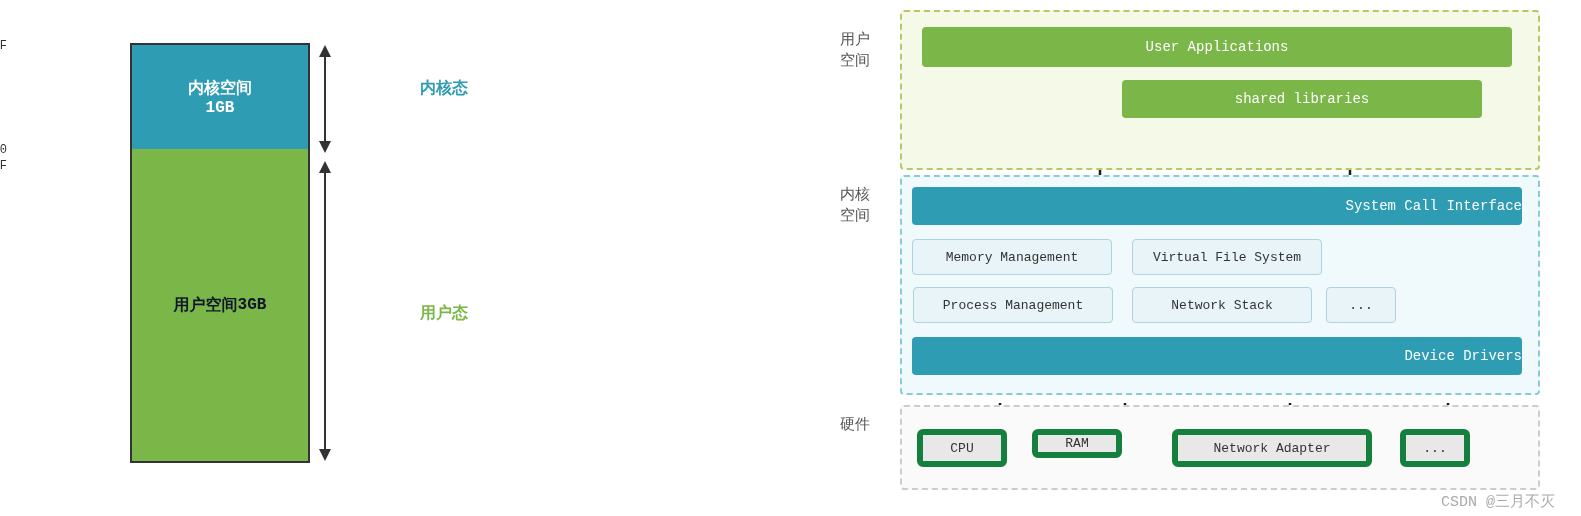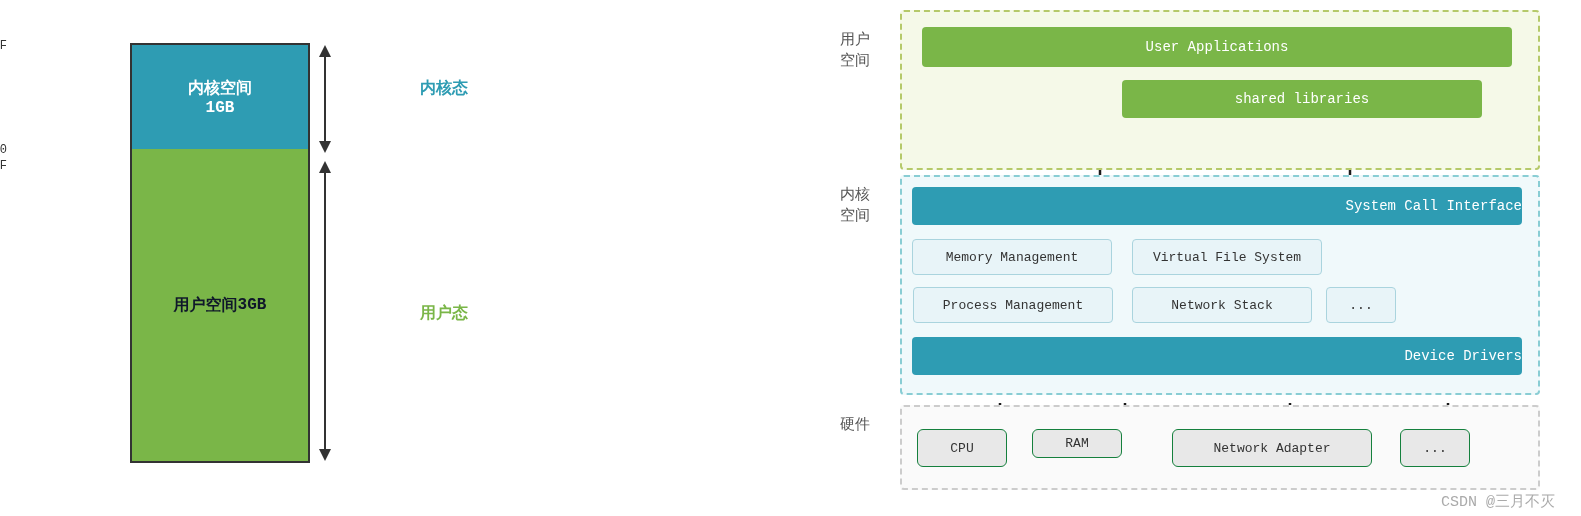--- a/index.html
+++ b/index.html
@@ -180,21 +180,21 @@
       display: flex;
       align-items: center;
       justify-content: center;
       font-size: 13px;
       font-family: 'Courier New', monospace;
     }
 
     .block-hw {
       background: #e8e8e8;
       color: #333;
-      border: 1px solid #15803d;
+      border: 6px solid #15803d;
       border-radius: 6px;
       display: flex;
       align-items: center;
       justify-content: center;
       font-size: 13px;
       font-family: 'Courier New', monospace;
     }
 
     
     .user-apps {

